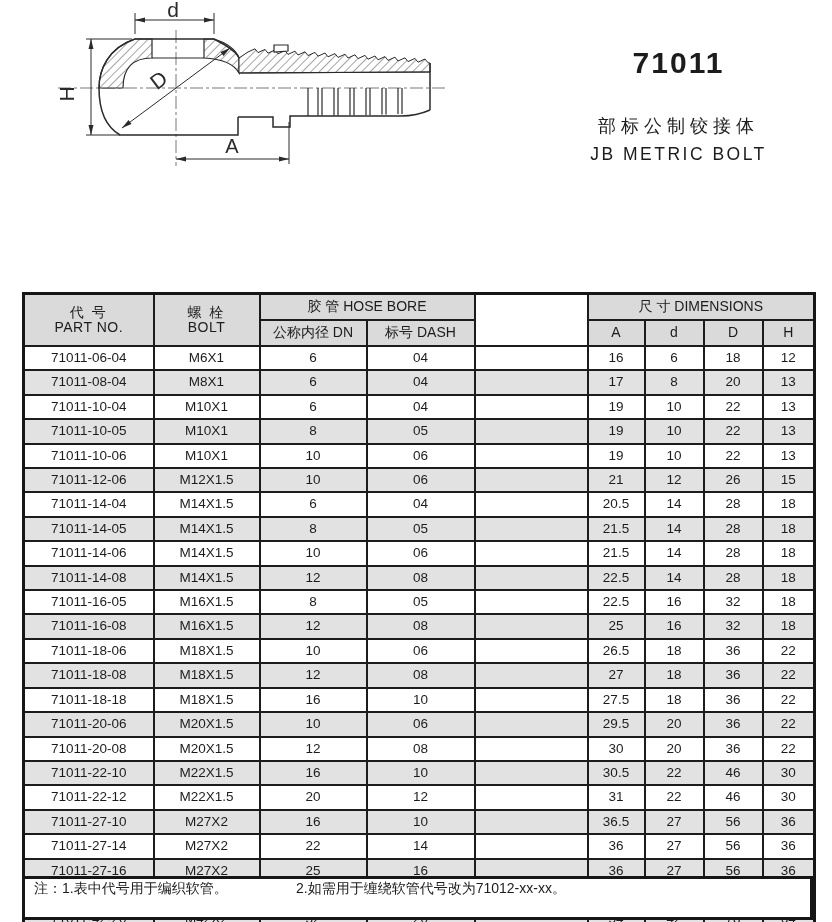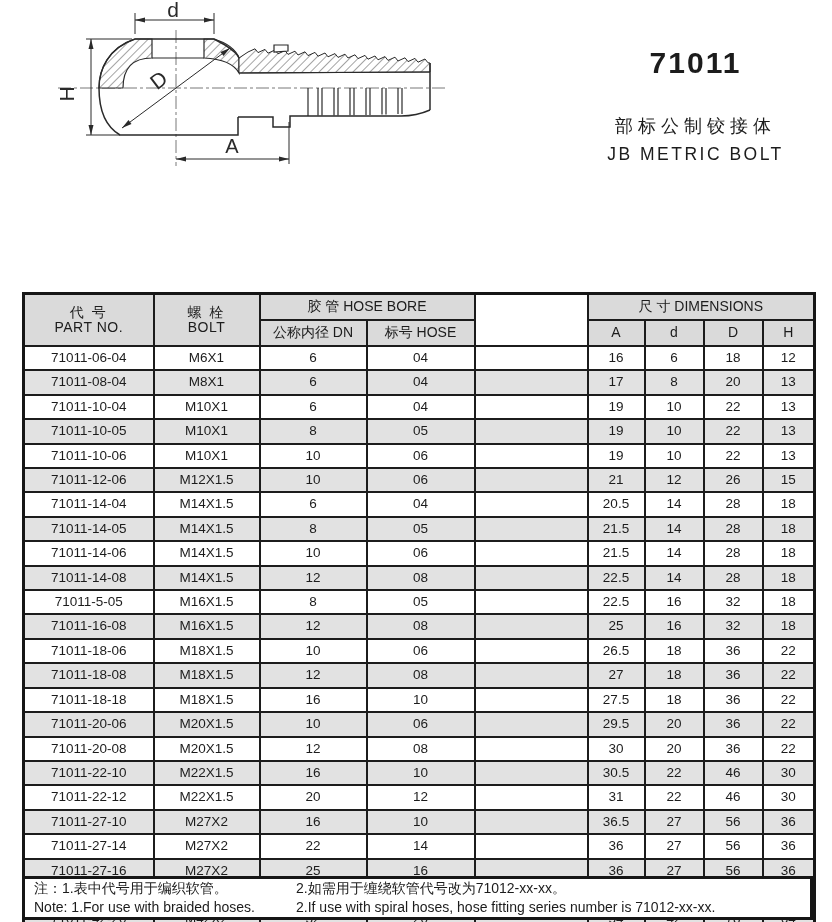--- a/index.html
+++ b/index.html
@@ -1,20 +1,20 @@
 <!DOCTYPE html>
 <html><head>
 <meta charset="utf-8">
 <style>
   html,body{margin:0;padding:0;background:#fff;}
   #page{position:relative;width:832px;height:922px;background:#ffffff;
         font-family:"Liberation Sans","DejaVu Sans",sans-serif;color:#1c1c1c;overflow:hidden;}
 
   
-  .title-block{position:absolute;left:563px;top:48px;width:265px;text-align:center;}
+  .title-block{position:absolute;left:546px;top:48px;width:265px;text-align:center;}
   .series-no{font-size:30px;font-weight:bold;letter-spacing:2px;line-height:1;}
   .sub-cn{margin-top:36px;font-size:18px;letter-spacing:5px;}
   .sub-en{margin-top:6px;font-size:17.5px;letter-spacing:2.5px;}
 
   
   .drawing{position:absolute;left:0;top:0;width:470px;height:230px;}
   .drawing svg{display:block;}
   .dimtext{font-family:"Liberation Sans",sans-serif;fill:#2a2a2a;}
 
   
@@ -144,21 +144,21 @@
         <th rowspan="2">
           <div class="cn">螺 栓</div>
           <div class="en">BOLT</div>
         </th>
         <th colspan="2">胶 管 HOSE BORE</th>
         <th rowspan="2" class="spacer"></th>
         <th colspan="4">尺 寸 DIMENSIONS</th>
       </tr>
       <tr>
         <th>公称内径 DN</th>
-        <th>标号 HOSE</th>
+        <th>标号 DASH</th>
         <th>A</th>
         <th>d</th>
         <th>D</th>
         <th>H</th>
       </tr>
     </thead>
     <tbody>
         <tr>
           <td>71011-06-04</td>
           <td>M6X1</td>
@@ -263,21 +263,21 @@
           <td>M14X1.5</td>
           <td>12</td>
           <td>08</td>
           <td></td>
           <td>22.5</td>
           <td>14</td>
           <td>28</td>
           <td>18</td>
         </tr>
         <tr>
-          <td>71011-5-05</td>
+          <td>71011-16-05</td>
           <td>M16X1.5</td>
           <td>8</td>
           <td>05</td>
           <td></td>
           <td>22.5</td>
           <td>16</td>
           <td>32</td>
           <td>18</td>
         </tr>
         <tr>
@@ -424,19 +424,15 @@
           <td>64</td>
         </tr>
       </tbody>
   </table>
 
   <div class="notes">
     <div class="note-line">
       <span class="seg1">注：1.表中代号用于编织软管。</span>
       <span class="seg2">2.如需用于缠绕软管代号改为71012-xx-xx。</span>
     </div>
-    <div class="note-line">
-      <span class="seg1">Note: 1.For use with braided hoses.</span>
-      <span class="seg2">2.If use with spiral hoses, hose fitting series number is 71012-xx-xx.</span>
-    </div>
   </div>
 
 </div>
 
 </body></html>

